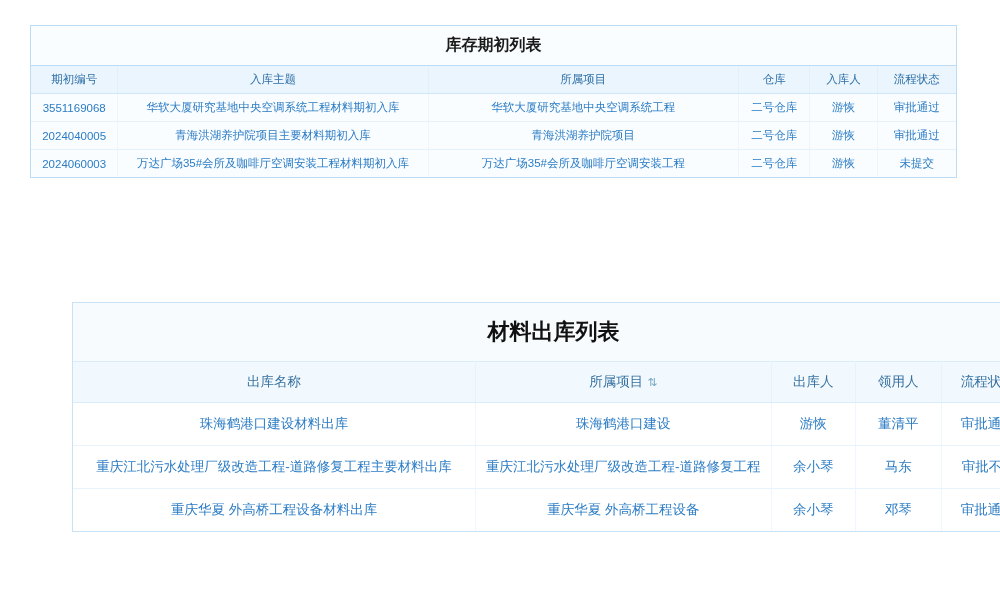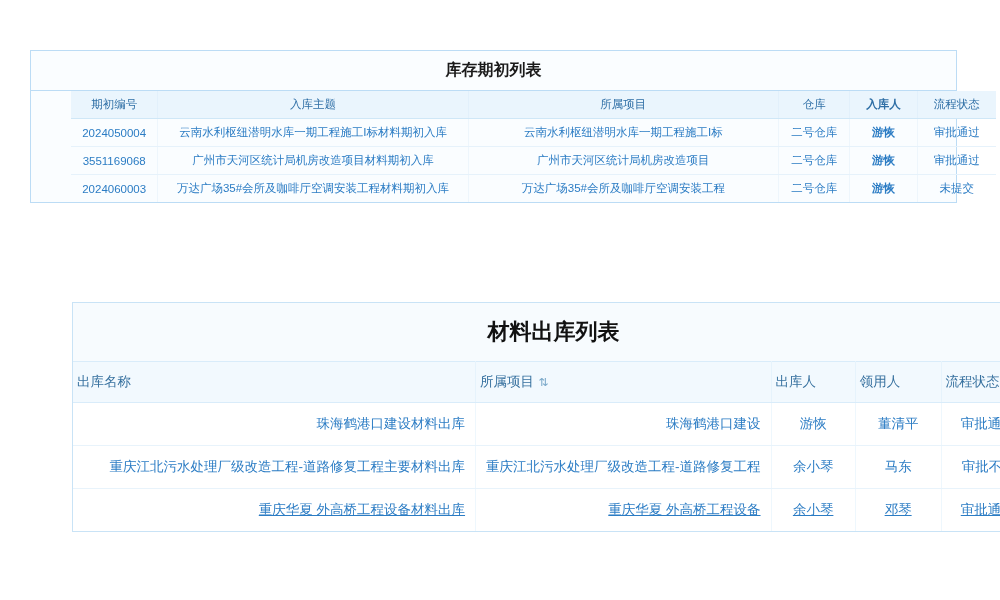--- a/index.html
+++ b/index.html
@@ -15,42 +15,41 @@
     position: relative;
     width: 1000px;
     height: 600px;
     overflow: hidden;
   }
 
   
   .panel-one {
     position: absolute;
     left: 30px;
-    top: 50px;
+    top: 25px;
     width: 927px;
     border: 1px solid #bcdcf5;
     background: #fafdff;
     box-sizing: border-box;
   }
 
   .panel-one-title {
     text-align: center;
     font-size: 16px;
     font-weight: bold;
     color: #1a1a1a;
     padding: 9px 0 9px 0;
     background: #fafdff;
     border-bottom: 1px solid #bcdcf5;
   }
 
   table.t1 {
     width: 100%;
     border-collapse: collapse;
     font-size: 11.5px;
-    margin-left: 40px;
   }
 
   table.t1 th {
     background: #eaf5fd;
     color: #2f6fa6;
     font-weight: normal;
     padding: 6px 2px;
     border-bottom: 1px solid #cfe7f7;
     border-right: 1px solid #e2f0fb;
     text-align: center;
@@ -68,21 +67,21 @@
     overflow: hidden;
     text-overflow: ellipsis;
   }
   table.t1 td:last-child { border-right: none; }
   table.t1 tr:last-child td { border-bottom: none; }
 
   .t1 .col-a { width: 78px; }
   .t1 .col-b { width: 300px; }
   .t1 .col-c { width: 300px; }
   .t1 .col-d { width: 62px; }
-  .t1 .col-e { width: 58px; font-weight: bold; }
+  .t1 .col-e { width: 58px; }
   .t1 .col-f { width: 70px; }
   .status-green { color: #1aa34a; }
 
   
   .panel-two {
     position: absolute;
     left: 72px;
     top: 302px;
     width: 963px;
     border: 1px solid #c9e3f6;
@@ -106,37 +105,37 @@
   }
 
   table.t2 th {
     background: #f2f9fe;
     color: #37719f;
     font-weight: normal;
     padding: 11px 4px;
     border-top: 1px solid #d9ecfa;
     border-bottom: 1px solid #d9ecfa;
     border-right: 1px solid #e6f3fc;
-    text-align: left;
+    text-align: center;
     white-space: nowrap;
   }
   table.t2 th:last-child { border-right: none; }
 
   table.t2 td {
     padding: 12px 10px;
     border-bottom: 1px solid #e8f3fb;
     border-right: 1px solid #eef7fd;
     color: #2b7cc4;
-    text-align: right;
+    text-align: center;
     white-space: nowrap;
     overflow: hidden;
     text-overflow: ellipsis;
   }
   table.t2 td:last-child { border-right: none; }
-  table.t2 tr:last-child td { border-bottom: none; text-decoration: underline; }
+  table.t2 tr:last-child td { border-bottom: none; }
 
   table.t2 td.c { text-align: center; }
 
   .t2 .c1 { width: 390px; }
   .t2 .c2 { width: 272px; }
   .t2 .c3 { width: 70px; }
   .t2 .c4 { width: 72px; }
   .t2 .c5 { width: 78px; }
 
   .sort-icon {
@@ -164,31 +163,31 @@
           <th class="col-a">期初编号</th>
           <th class="col-b">入库主题</th>
           <th class="col-c">所属项目</th>
           <th class="col-d">仓库</th>
           <th class="col-e">入库人</th>
           <th class="col-f">流程状态</th>
         </tr>
       </thead>
       <tbody>
         <tr>
-          <td class="col-a">2024050004</td>
-          <td class="col-b">云南水利枢纽潜明水库一期工程施工I标材料期初入库</td>
-          <td class="col-c">云南水利枢纽潜明水库一期工程施工I标</td>
+          <td class="col-a">3551169068</td>
+          <td class="col-b">华软大厦研究基地中央空调系统工程材料期初入库</td>
+          <td class="col-c">华软大厦研究基地中央空调系统工程</td>
           <td class="col-d">二号仓库</td>
           <td class="col-e">游恢</td>
           <td class="col-f status-green">审批通过</td>
         </tr>
         <tr>
-          <td class="col-a">3551169068</td>
-          <td class="col-b">广州市天河区统计局机房改造项目材料期初入库</td>
-          <td class="col-c">广州市天河区统计局机房改造项目</td>
+          <td class="col-a">2024040005</td>
+          <td class="col-b">青海洪湖养护院项目主要材料期初入库</td>
+          <td class="col-c">青海洪湖养护院项目</td>
           <td class="col-d">二号仓库</td>
           <td class="col-e">游恢</td>
           <td class="col-f status-green">审批通过</td>
         </tr>
         <tr>
           <td class="col-a">2024060003</td>
           <td class="col-b">万达广场35#会所及咖啡厅空调安装工程材料期初入库</td>
           <td class="col-c">万达广场35#会所及咖啡厅空调安装工程</td>
           <td class="col-d">二号仓库</td>
           <td class="col-e">游恢</td>

